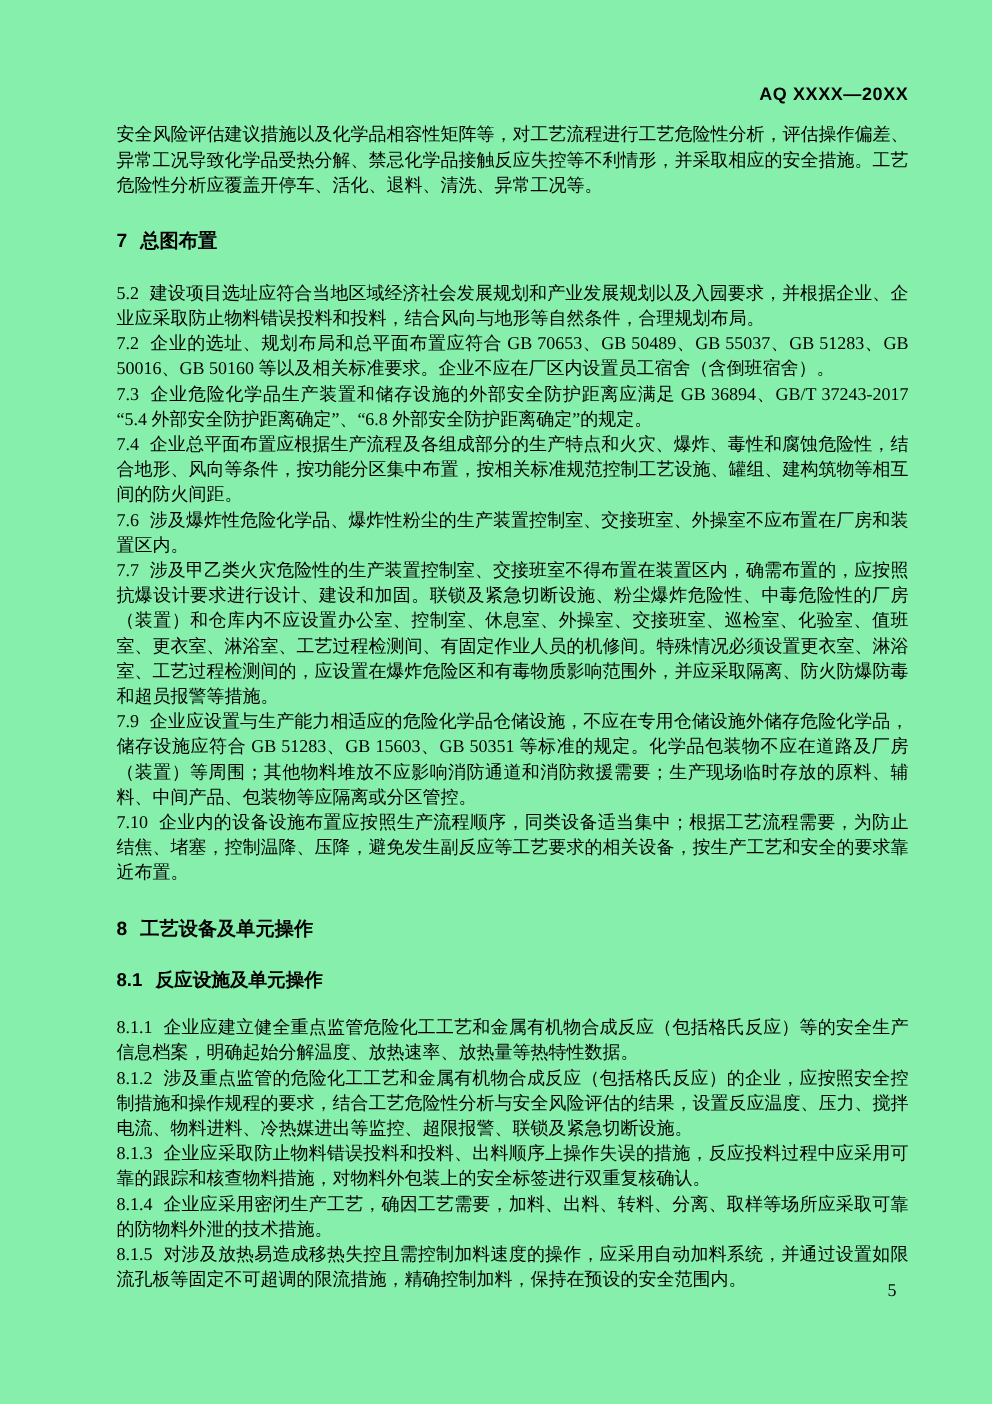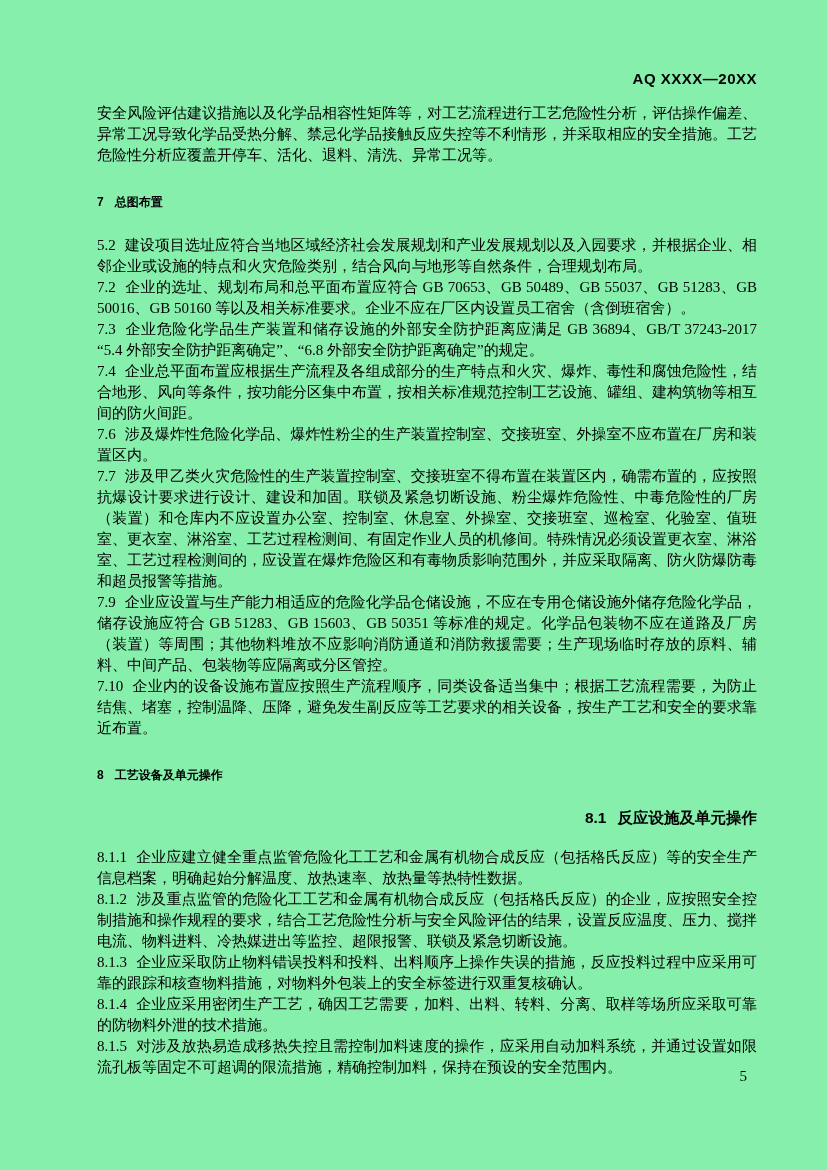--- a/index.html
+++ b/index.html
@@ -28,52 +28,51 @@
   p.para, p.clause {
     margin: 0;
     font-size: 15px;
     line-height: 21px;
     text-align: justify;
     text-justify: inter-ideograph;
   }
   .heading1 {
     font-family: "Liberation Sans", "DejaVu Sans", sans-serif;
     font-weight: bold;
-    font-size: 12px;
+    font-size: 16px;
     margin: 26px 0 23px 0;
     line-height: 20px;
   }
   .heading2 {
     font-family: "Liberation Sans", "DejaVu Sans", sans-serif;
     font-weight: bold;
     font-size: 15.5px;
     margin: 21px 0 19px 0;
     line-height: 20px;
-    text-align: right;
   }
   .cnum { margin-right: 9px; }
   .heading1 .cnum, .heading2 .cnum { margin-right: 11px; }
   .page-number {
     position: absolute;
     top: 1068px;
     right: 80px;
     font-size: 15px;
     font-family: "Liberation Serif", "DejaVu Serif", serif;
   }
 </style>
 </head>
 <body>
 
 <div class="page">
   <div class="content">
     <div class="doc-header">AQ XXXX—20XX</div>
     <main>
         <p class="para">安全风险评估建议措施以及化学品相容性矩阵等，对工艺流程进行工艺危险性分析，评估操作偏差、异常工况导致化学品受热分解、禁忌化学品接触反应失控等不利情形，并采取相应的安全措施。工艺危险性分析应覆盖开停车、活化、退料、清洗、异常工况等。</p>
         <div class="heading1"><span class="cnum">7</span><span>总图布置</span></div>
-        <p class="clause"><span class="cnum">5.2</span><span>建设项目选址应符合当地区域经济社会发展规划和产业发展规划以及入园要求，并根据企业、相邻企业或设施的特点和火灾危险类别，结合风向与地形等自然条件，合理规划布局。</span></p>
+        <p class="clause"><span class="cnum">5.2</span><span>建设项目选址应符合当地区域经济社会发展规划和产业发展规划以及入园要求，并根据企业、企业应采取防止物料错误投料和投料，结合风向与地形等自然条件，合理规划布局。</span></p>
         <p class="clause"><span class="cnum">7.2</span><span>企业的选址、规划布局和总平面布置应符合 GB 70653、GB 50489、GB 55037、GB 51283、GB 50016、GB 50160 等以及相关标准要求。企业不应在厂区内设置员工宿舍（含倒班宿舍）。</span></p>
         <p class="clause"><span class="cnum">7.3</span><span>企业危险化学品生产装置和储存设施的外部安全防护距离应满足 GB 36894、GB/T 37243-2017 “5.4 外部安全防护距离确定”、“6.8 外部安全防护距离确定”的规定。</span></p>
         <p class="clause"><span class="cnum">7.4</span><span>企业总平面布置应根据生产流程及各组成部分的生产特点和火灾、爆炸、毒性和腐蚀危险性，结合地形、风向等条件，按功能分区集中布置，按相关标准规范控制工艺设施、罐组、建构筑物等相互间的防火间距。</span></p>
         <p class="clause"><span class="cnum">7.6</span><span>涉及爆炸性危险化学品、爆炸性粉尘的生产装置控制室、交接班室、外操室不应布置在厂房和装置区内。</span></p>
         <p class="clause"><span class="cnum">7.7</span><span>涉及甲乙类火灾危险性的生产装置控制室、交接班室不得布置在装置区内，确需布置的，应按照抗爆设计要求进行设计、建设和加固。联锁及紧急切断设施、粉尘爆炸危险性、中毒危险性的厂房（装置）和仓库内不应设置办公室、控制室、休息室、外操室、交接班室、巡检室、化验室、值班室、更衣室、淋浴室、工艺过程检测间、有固定作业人员的机修间。特殊情况必须设置更衣室、淋浴室、工艺过程检测间的，应设置在爆炸危险区和有毒物质影响范围外，并应采取隔离、防火防爆防毒和超员报警等措施。</span></p>
         <p class="clause"><span class="cnum">7.9</span><span>企业应设置与生产能力相适应的危险化学品仓储设施，不应在专用仓储设施外储存危险化学品，储存设施应符合 GB 51283、GB 15603、GB 50351 等标准的规定。化学品包装物不应在道路及厂房（装置）等周围；其他物料堆放不应影响消防通道和消防救援需要；生产现场临时存放的原料、辅料、中间产品、包装物等应隔离或分区管控。</span></p>
         <p class="clause"><span class="cnum">7.10</span><span>企业内的设备设施布置应按照生产流程顺序，同类设备适当集中；根据工艺流程需要，为防止结焦、堵塞，控制温降、压降，避免发生副反应等工艺要求的相关设备，按生产工艺和安全的要求靠近布置。</span></p>
         <div class="heading1"><span class="cnum">8</span><span>工艺设备及单元操作</span></div>
         <div class="heading2"><span class="cnum">8.1</span><span>反应设施及单元操作</span></div>
         <p class="clause"><span class="cnum">8.1.1</span><span>企业应建立健全重点监管危险化工工艺和金属有机物合成反应（包括格氏反应）等的安全生产信息档案，明确起始分解温度、放热速率、放热量等热特性数据。</span></p>

